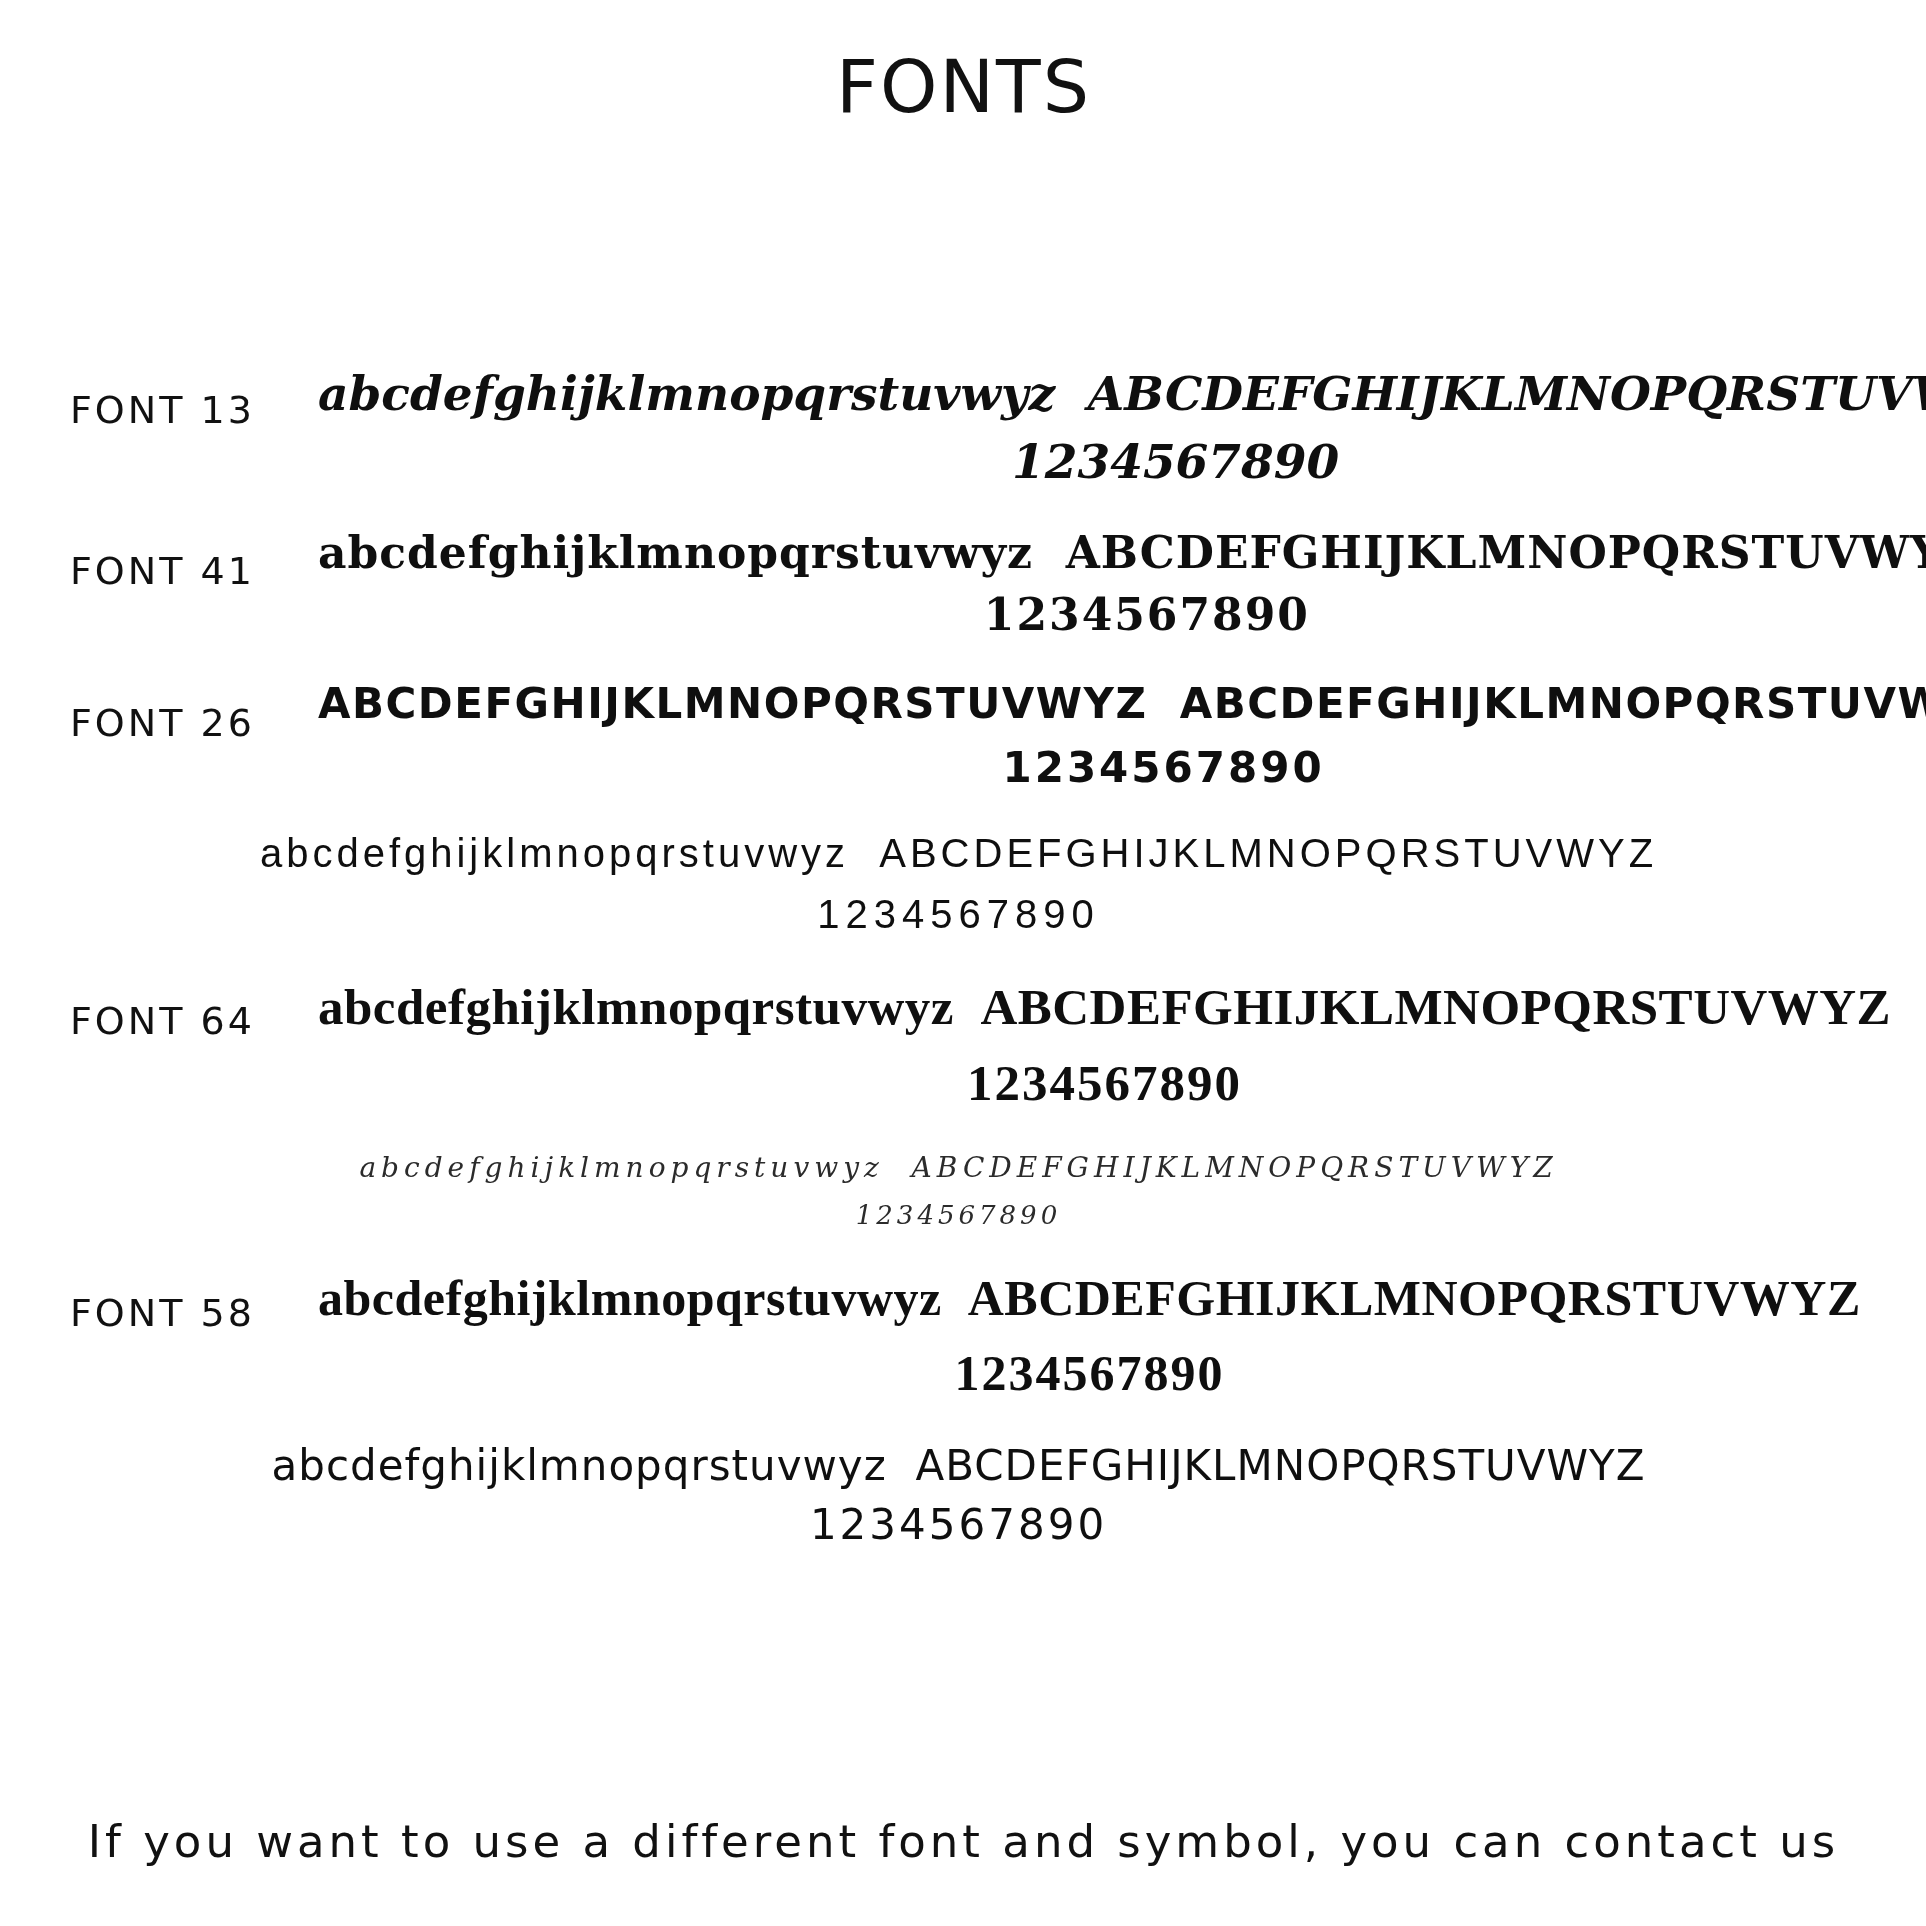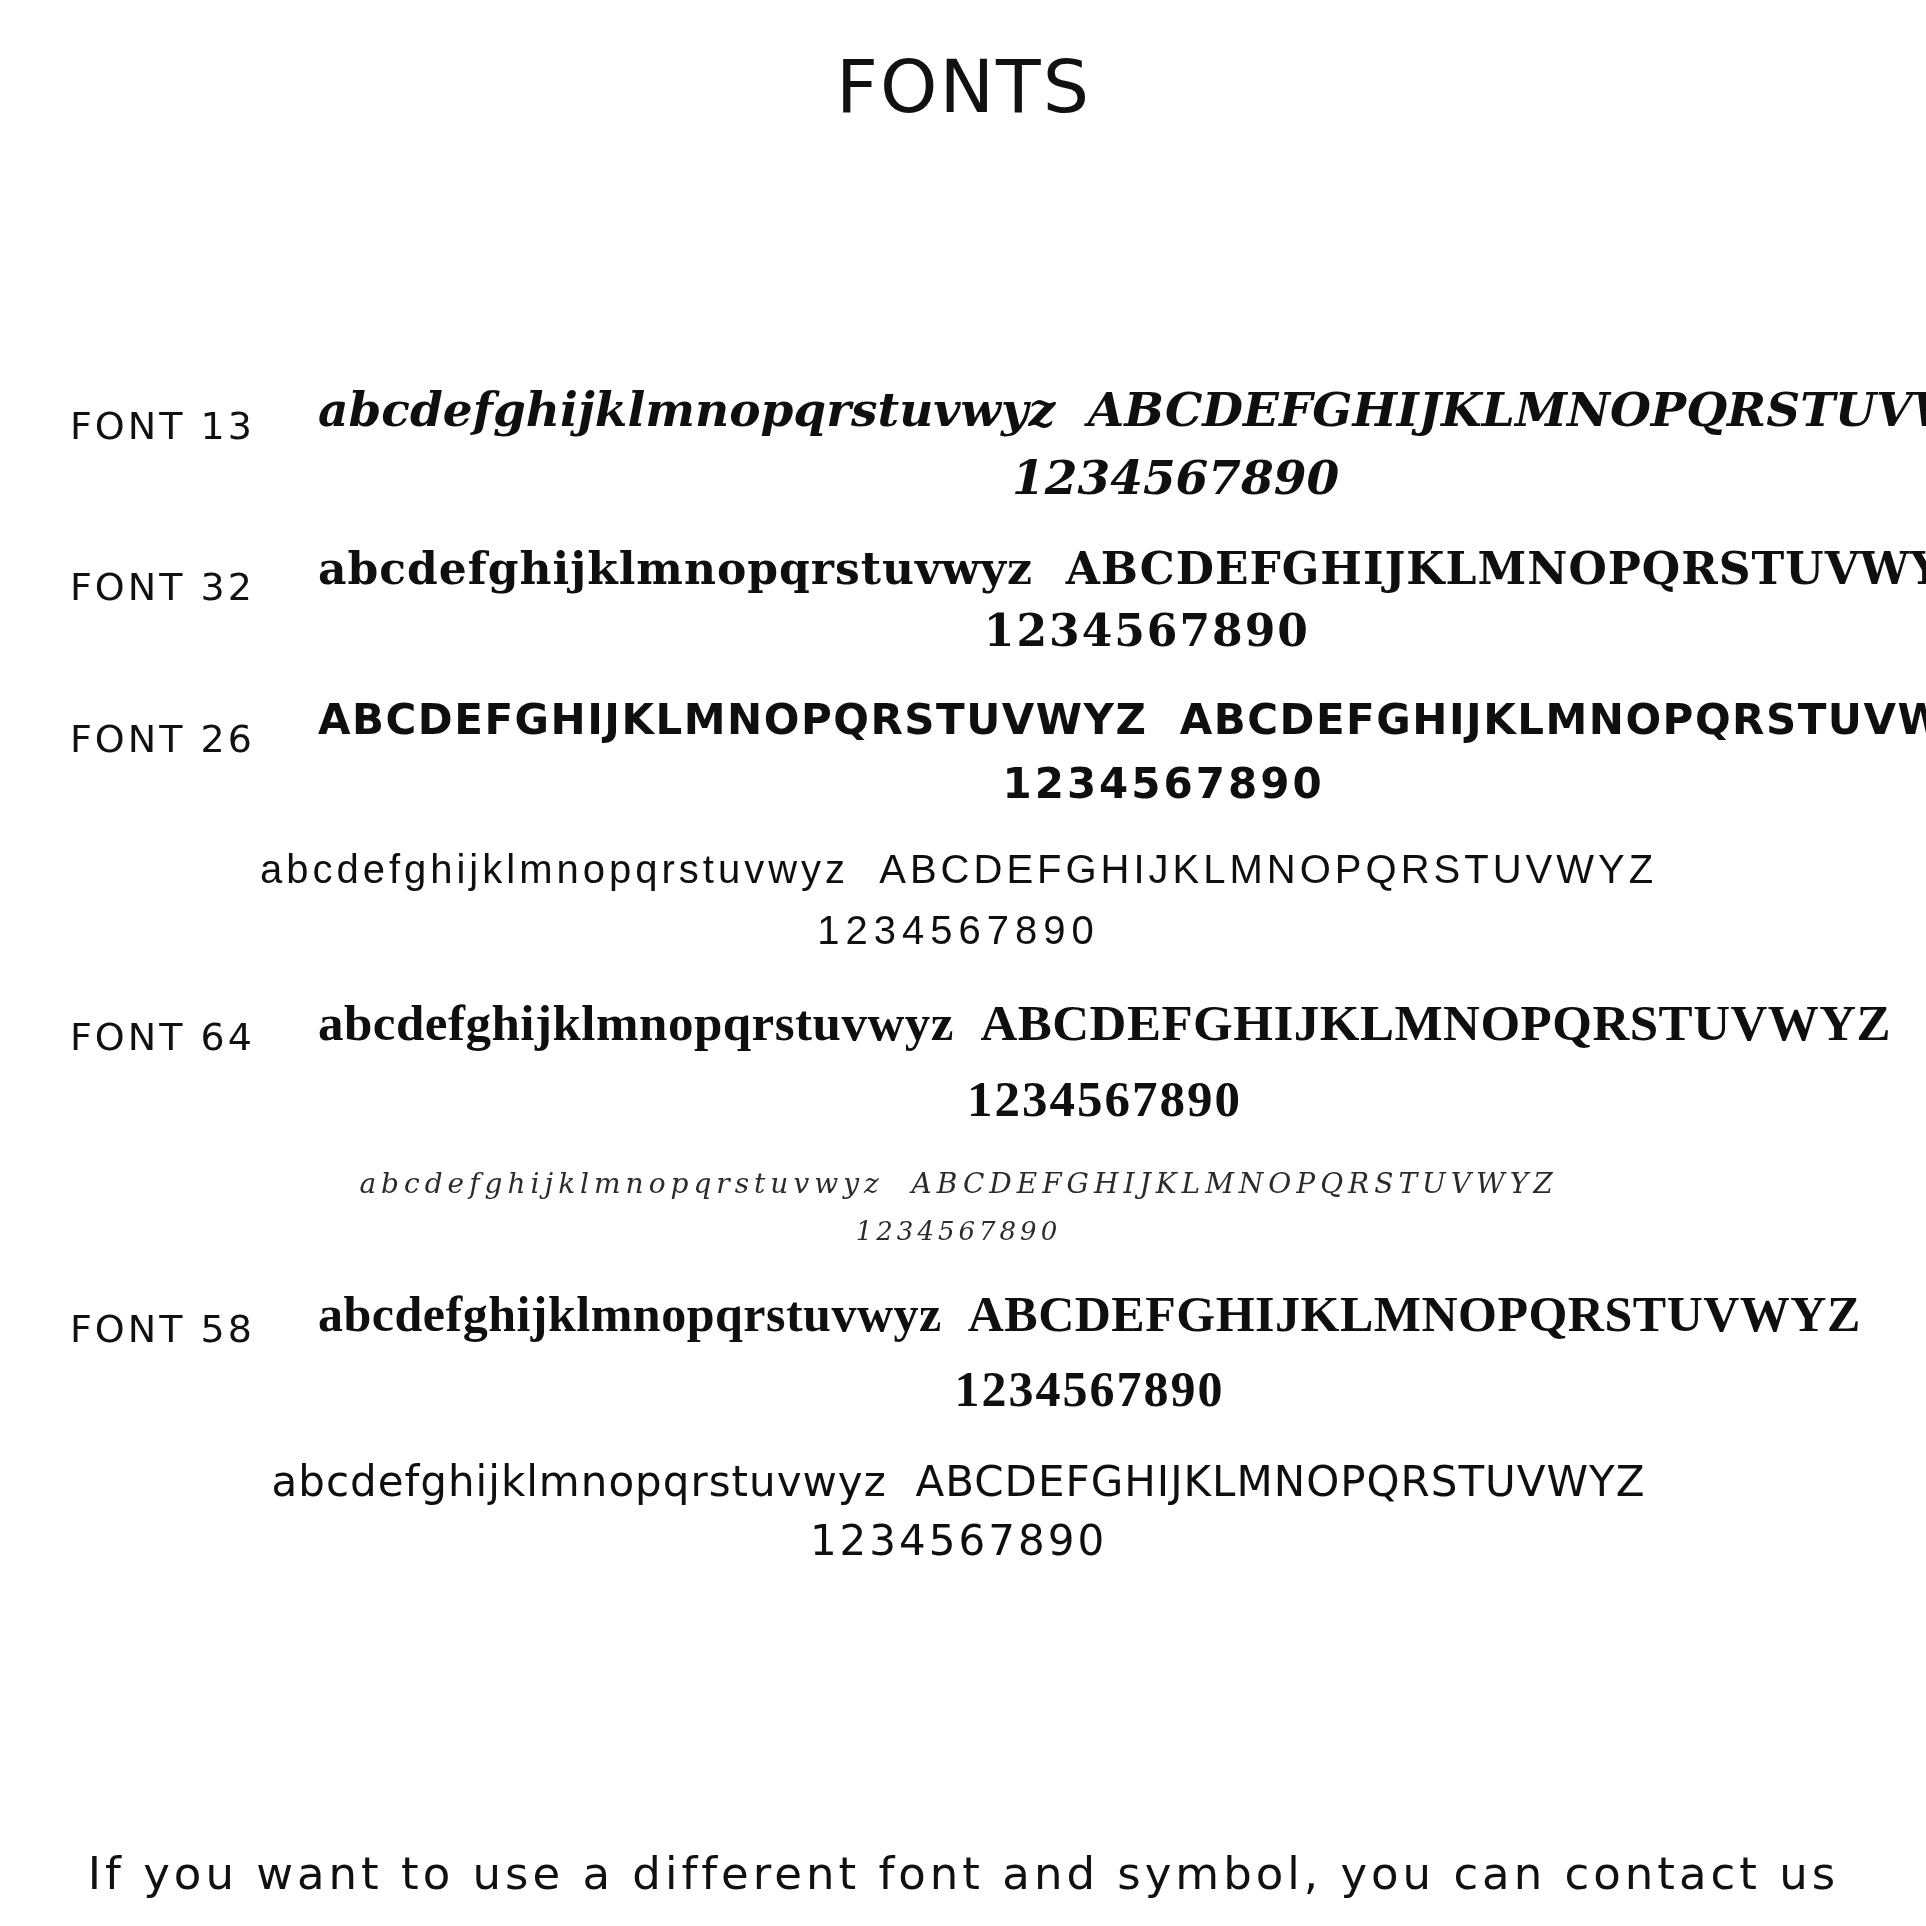--- a/index.html
+++ b/index.html
@@ -146,42 +146,42 @@
   }
   .s71 .sample-digits { font-size: 42px; margin-top: 10px; letter-spacing: 3px; }
 
   .footer-note {
     text-align: center;
     font-family: "DejaVu Sans", sans-serif;
     font-size: 45px;
     letter-spacing: 4px;
     color: #111;
     margin-top: 30px;
-    padding-bottom: 27px;
+    padding-bottom: 59px;
   }
 </style>
 </head>
 <body>
 
 <div class="page">
 
   <h1 class="page-title">FONTS</h1>
 
   <div class="font-list">
 
     <div class="font-row">
       <div class="font-label">FONT 13</div>
       <div class="font-sample s13">
         <span class="sample-line"><span>abcdefghijklmnopqrstuvwyz</span>&nbsp;&nbsp;<span>ABCDEFGHIJKLMNOPQRSTUVWYZ</span></span>
         <span class="sample-digits">1234567890</span>
       </div>
     </div>
 
     <div class="font-row">
-      <div class="font-label">FONT 32</div>
+      <div class="font-label">FONT 41</div>
       <div class="font-sample s32">
         <span class="sample-line"><span>abcdefghijklmnopqrstuvwyz</span>&nbsp;&nbsp;<span>ABCDEFGHIJKLMNOPQRSTUVWYZ</span></span>
         <span class="sample-digits">1234567890</span>
       </div>
     </div>
 
     <div class="font-row">
       <div class="font-label">FONT 26</div>
       <div class="font-sample s36">
         <span class="sample-line"><span>ABCDEFGHIJKLMNOPQRSTUVWYZ</span>&nbsp;&nbsp;<span>ABCDEFGHIJKLMNOPQRSTUVWYZ</span></span>

